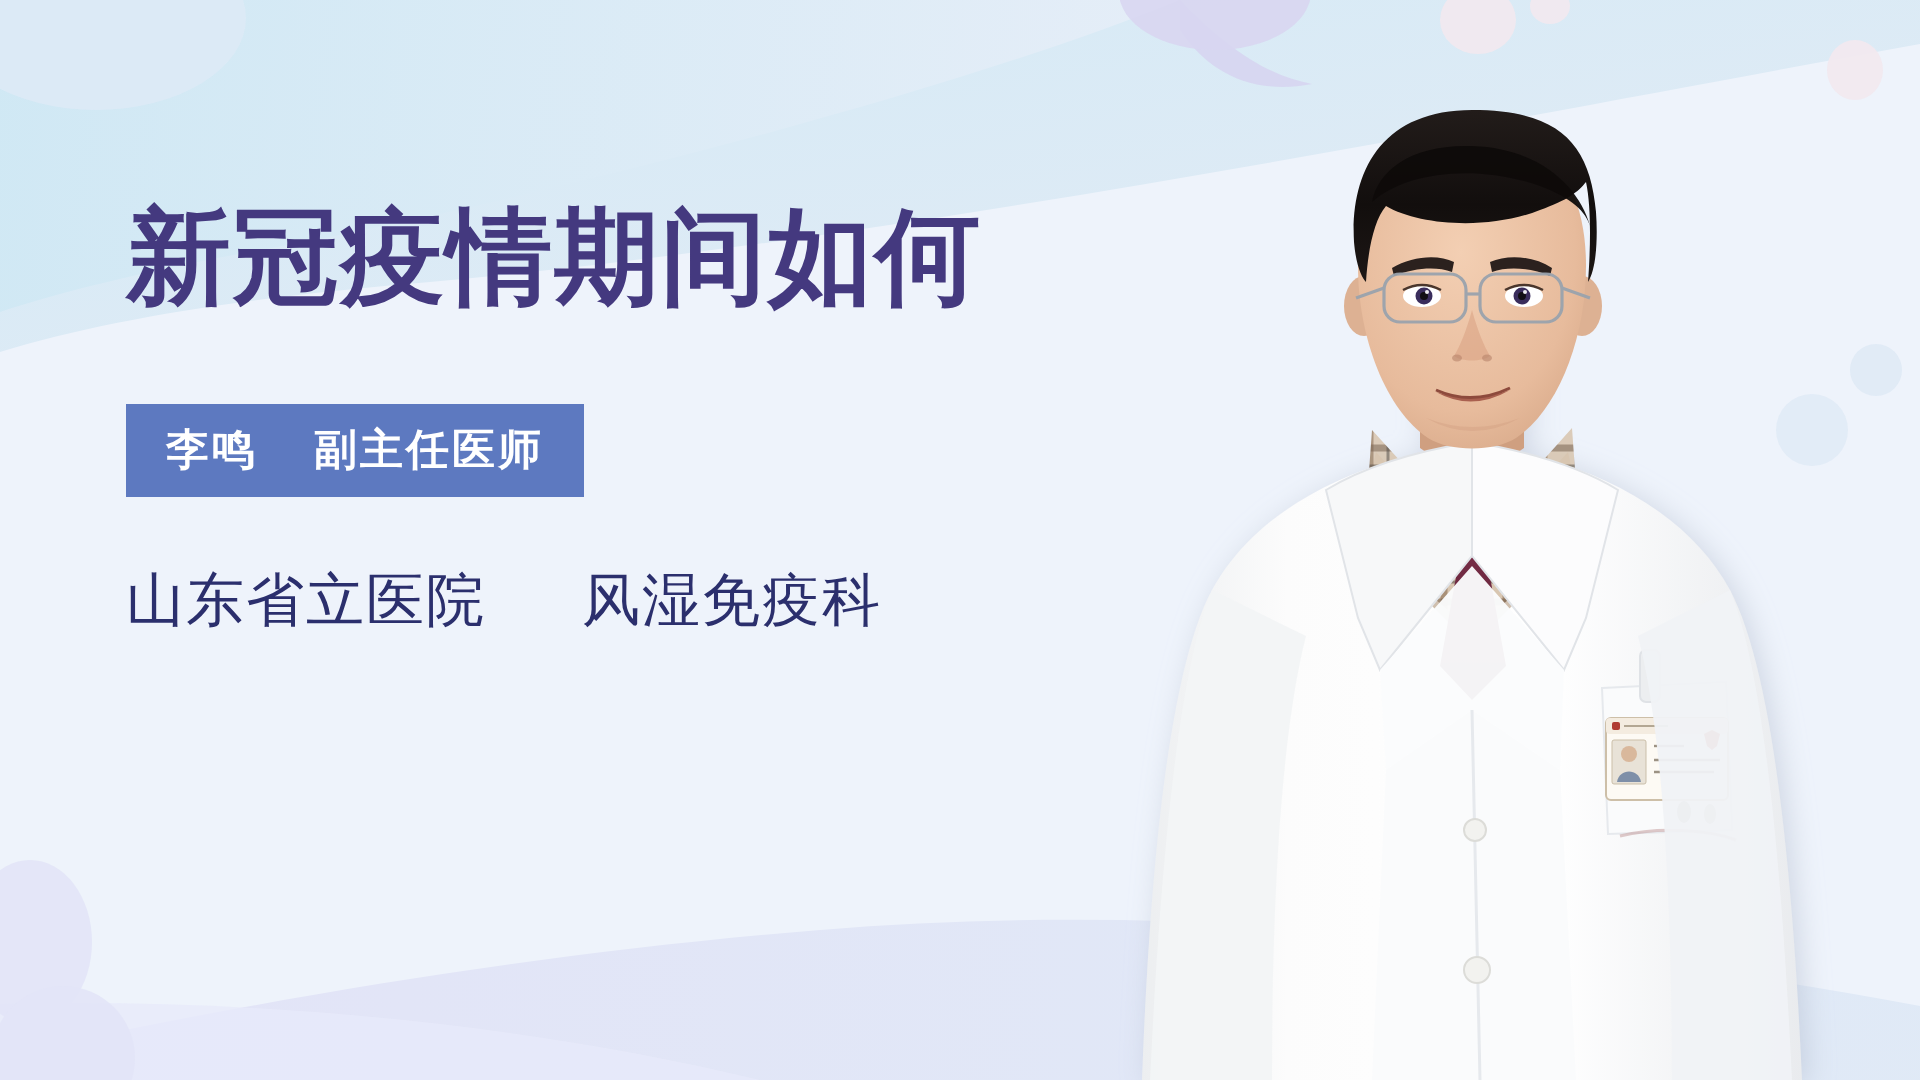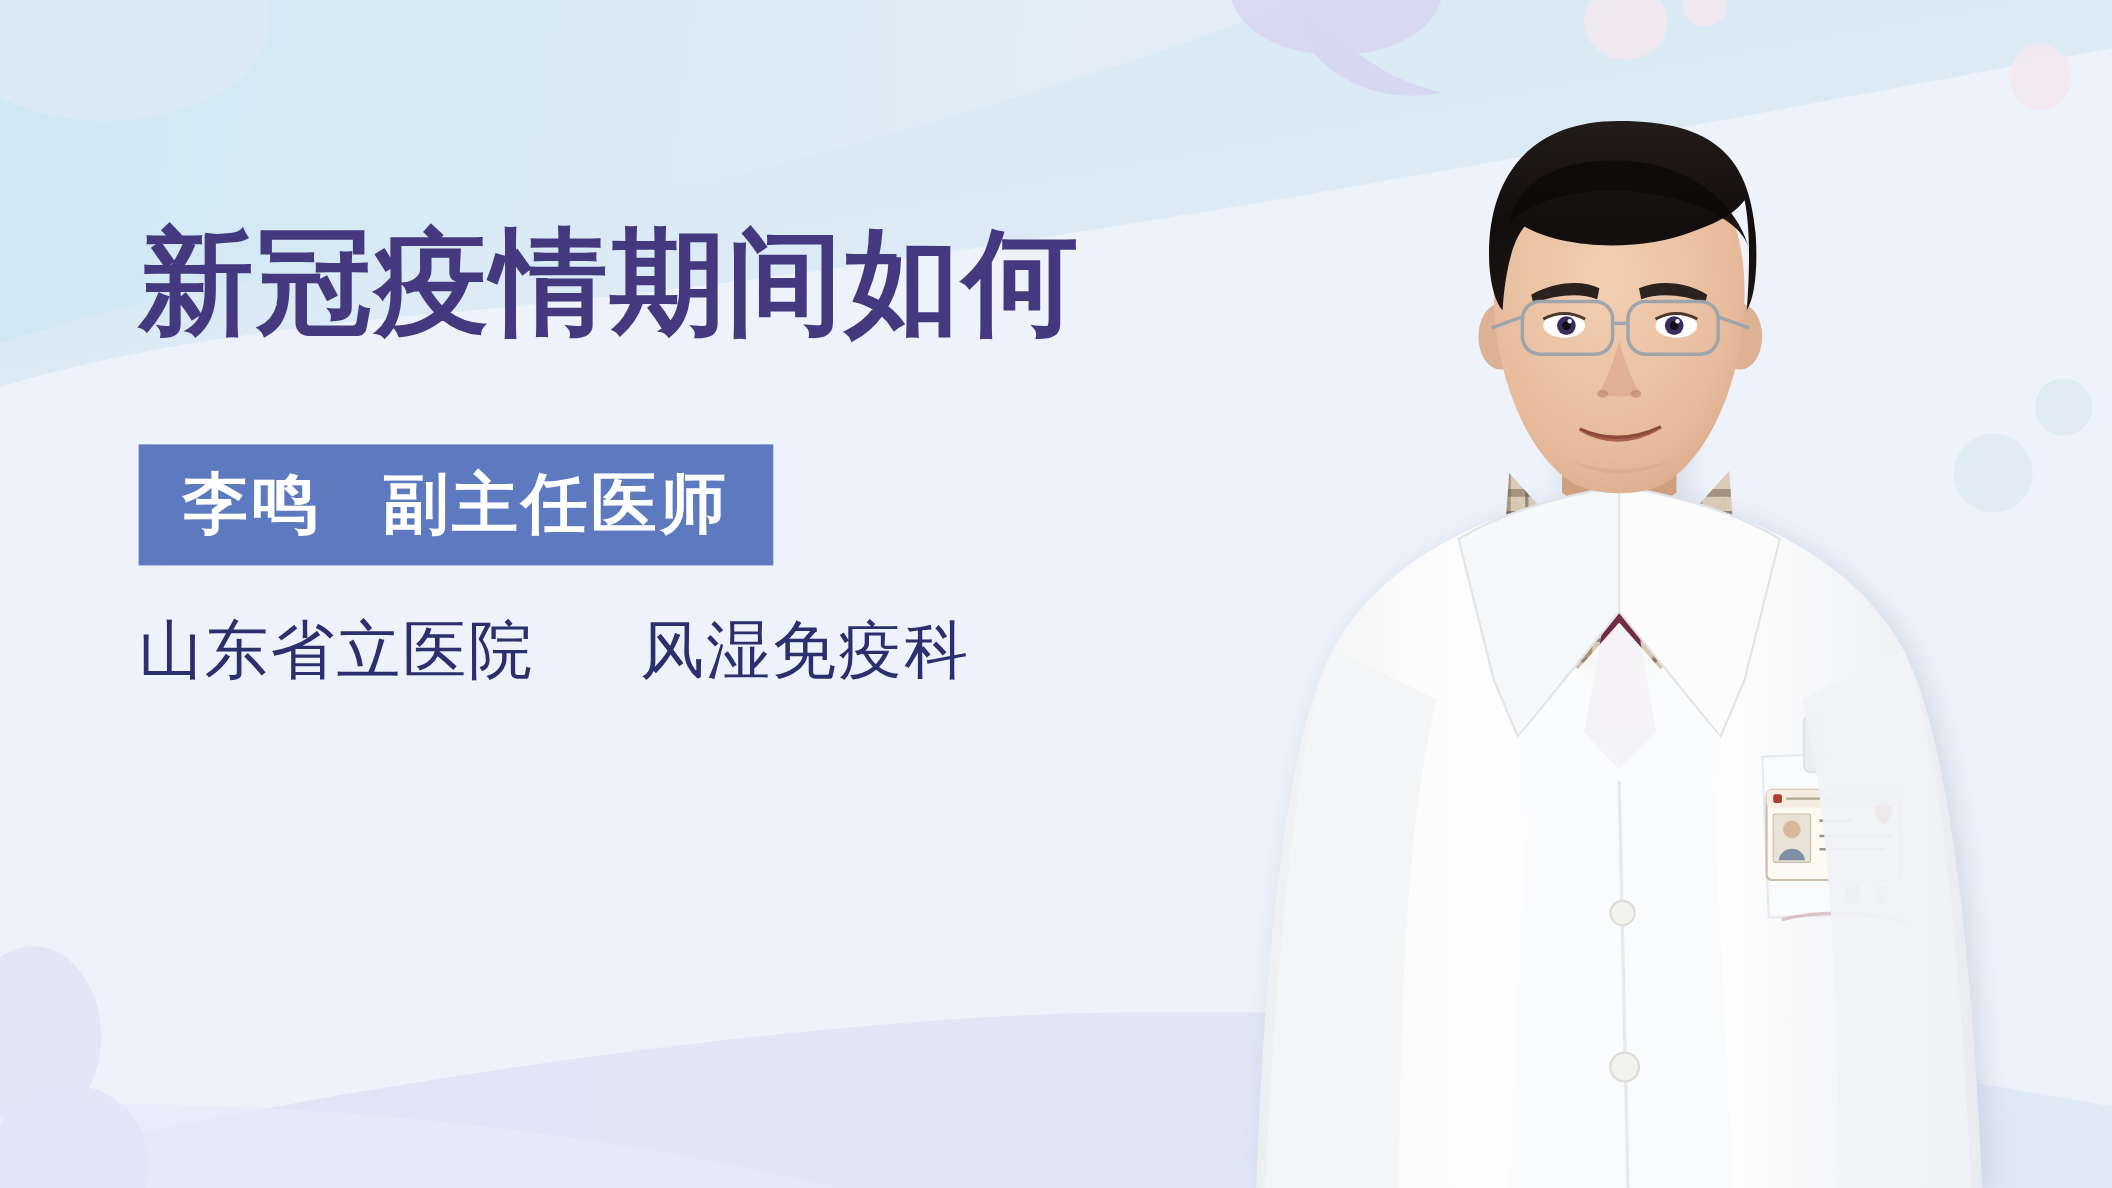--- a/index.html
+++ b/index.html
@@ -43,28 +43,28 @@
     color: #44397f;
     white-space: nowrap;
   }
   .badge {
     display: inline-block;
     margin-top: 86px;
     background: #5d79c0;
     color: #ffffff;
     font-family: "DejaVu Sans", "Liberation Sans", sans-serif;
     font-weight: 700;
-    font-size: 60px;
+    font-size: 43px;
     line-height: 1;
     letter-spacing: 3px;
     padding: 24px 40px 26px 40px;
     white-space: nowrap;
   }
   .affil {
-    margin-top: 46px;
+    margin-top: 72px;
     font-family: "DejaVu Sans", "Liberation Sans", sans-serif;
     font-weight: 400;
     font-size: 58px;
     line-height: 1.1;
     letter-spacing: 2px;
     color: #2b2f6d;
     white-space: nowrap;
   }
   .affil .gap { display:inline-block; width: 96px; }
   .badge .gap { display:inline-block; width: 56px; }

